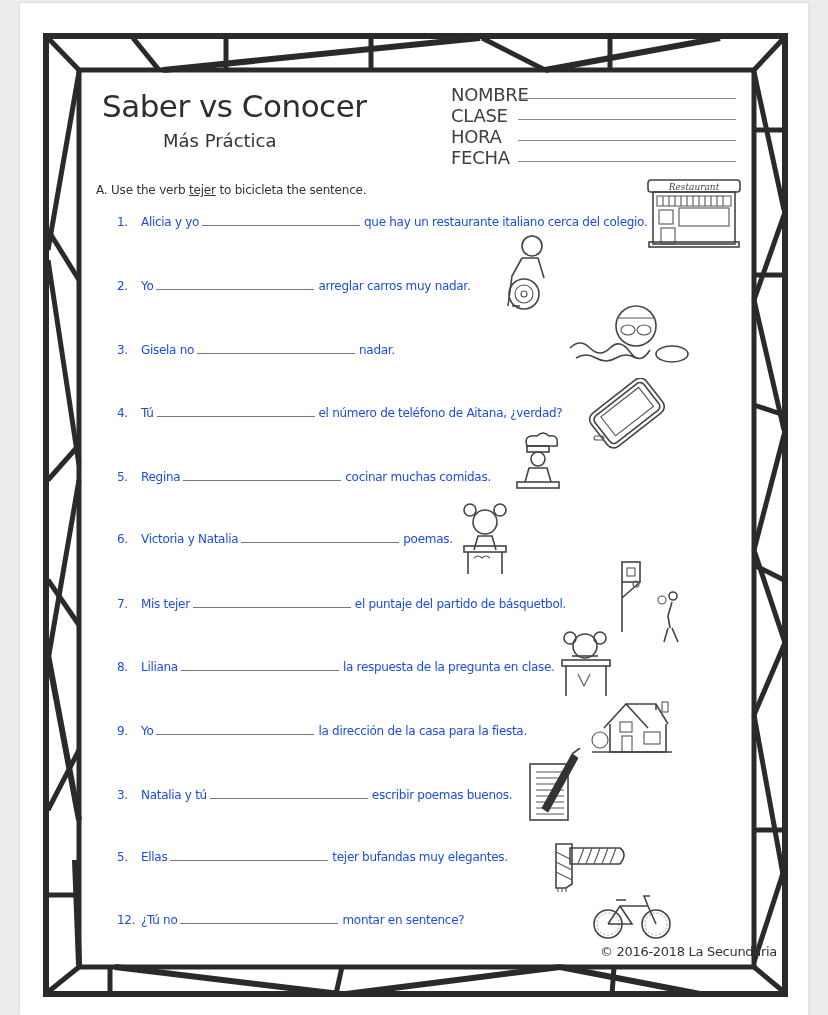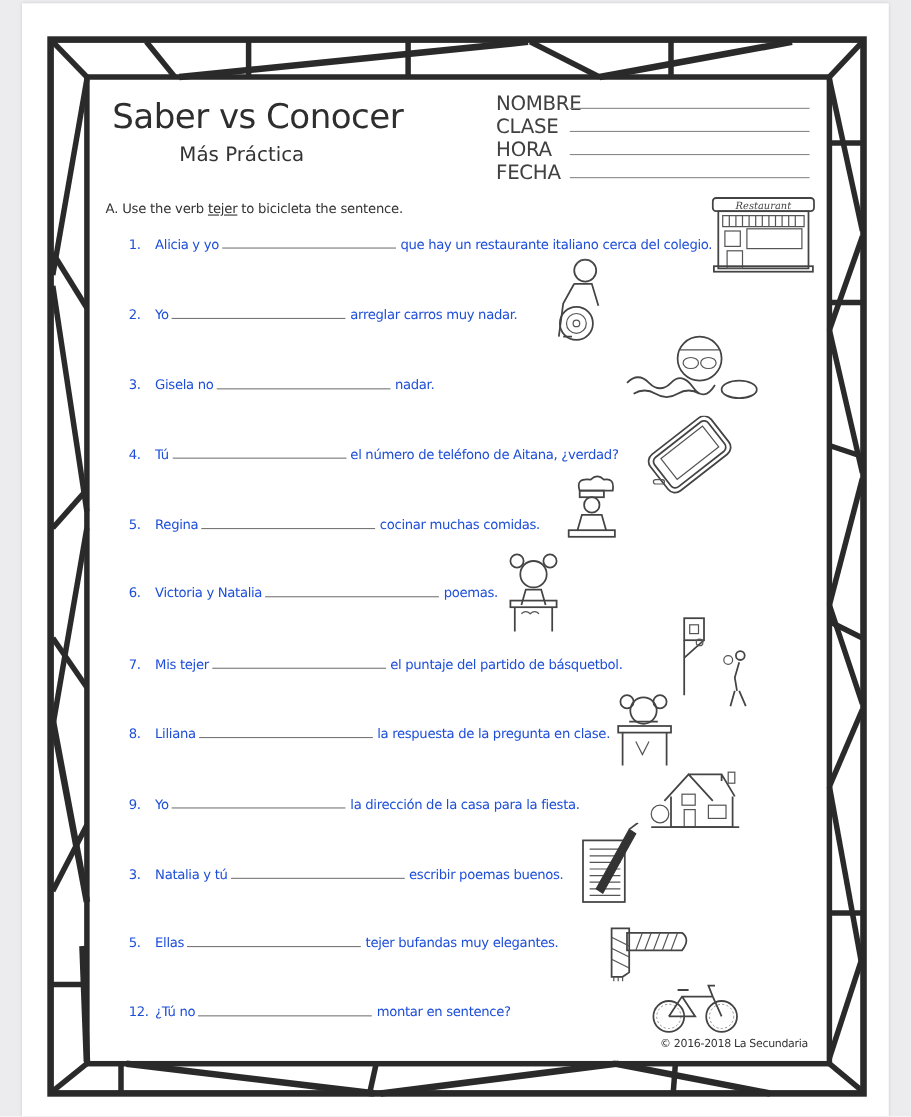--- a/index.html
+++ b/index.html
@@ -9,21 +9,21 @@
   .header-title{position:absolute;left:102px;top:88px;font-size:31px;letter-spacing:-0.5px;color:#2e2e2e;font-weight:normal;}
   .header-sub{position:absolute;left:163px;top:130px;font-size:18px;color:#333;text-align:center;}
   .field{position:absolute;left:451px;height:20px;width:290px;}
   .field .lbl{position:absolute;left:0;top:0;font-size:18px;color:#404040;letter-spacing:-0.3px;}
   .field .line{position:absolute;left:67px;top:14px;width:218px;border-bottom:1px solid #888;}
   .instr{position:absolute;left:96px;top:183px;font-size:12px;color:#333;letter-spacing:-0.2px;}
   .instr u{text-decoration:underline;}
   .q{position:absolute;left:101px;font-size:12px;color:#1d4ed8;white-space:nowrap;letter-spacing:-0.3px;margin-left:16px;}
   .q .num{display:inline-block;width:24px;}
   .q .blank{display:inline-block;border-bottom:1px solid #777;height:1px;vertical-align:baseline;margin:0 4px 0 3px;}
-  .copyright{position:absolute;left:600px;top:944px;font-size:10px;color:#333;letter-spacing:-0.3px;}
+  .copyright{position:absolute;left:600px;top:944px;font-size:13px;color:#333;letter-spacing:-0.3px;}
   .illus{position:absolute;}
   svg .s{fill:none;stroke:#444;stroke-width:1.6;}
   svg .t{fill:none;stroke:#555;stroke-width:1.1;}
 </style>
 </head>
 <body>
 
 <div class="page"></div>
 
 <svg class="frame" viewBox="0 0 828 1015" xmlns="http://www.w3.org/2000/svg">

